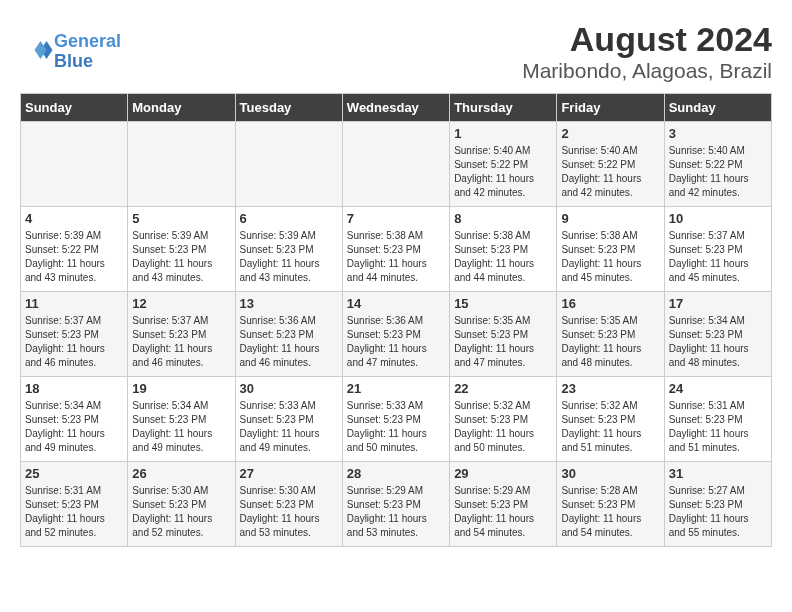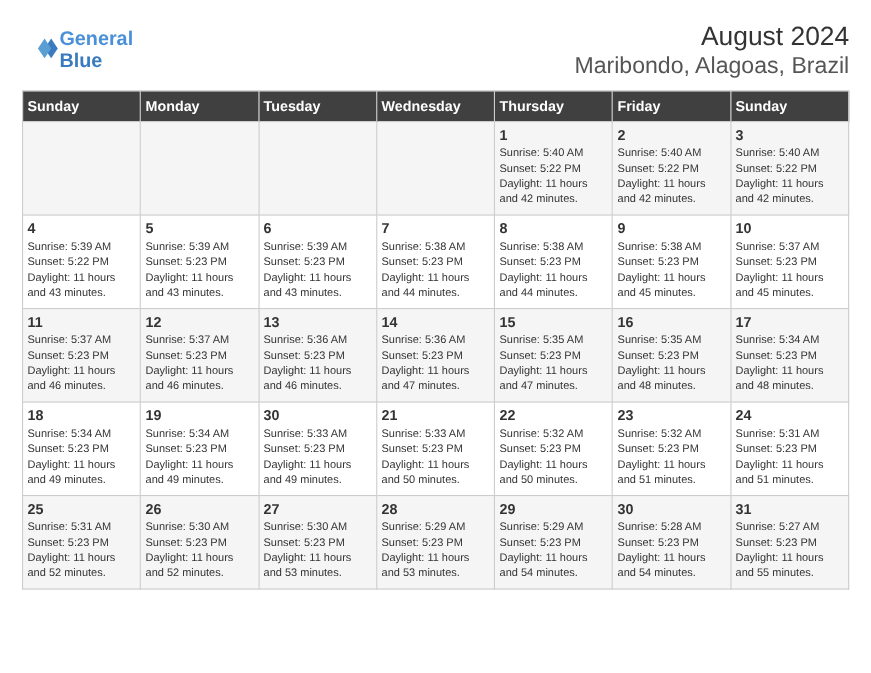--- a/index.html
+++ b/index.html
@@ -32,22 +32,22 @@
     }
     .logo-icon {
       width: 30px;
       height: 30px;
       margin-left: 4px;
     }
     .title-block {
       text-align: right;
     }
     .main-title {
-      font-size: 24px;
-      font-weight: normal;
+      font-size: 34px;
+      font-weight: bold;
       color: #333;
     }
     .subtitle {
       font-size: 21px;
       color: #555;
     }
     table {
       width: 100%;
       border-collapse: collapse;
       font-size: 11px;

